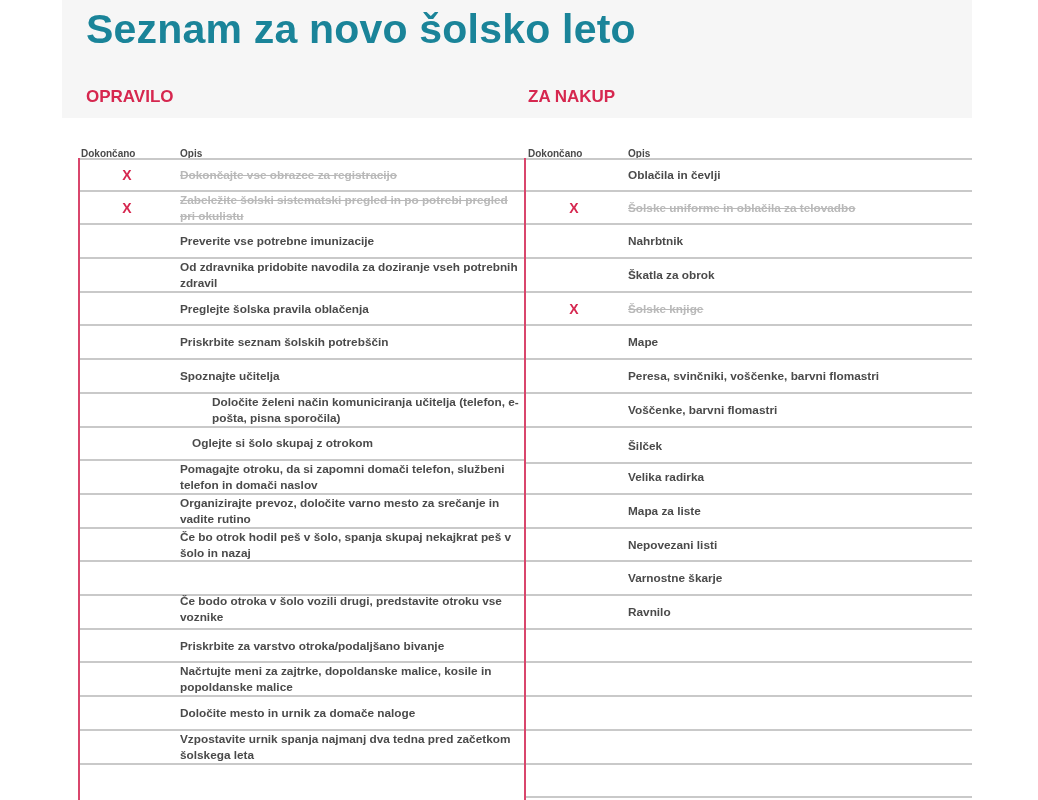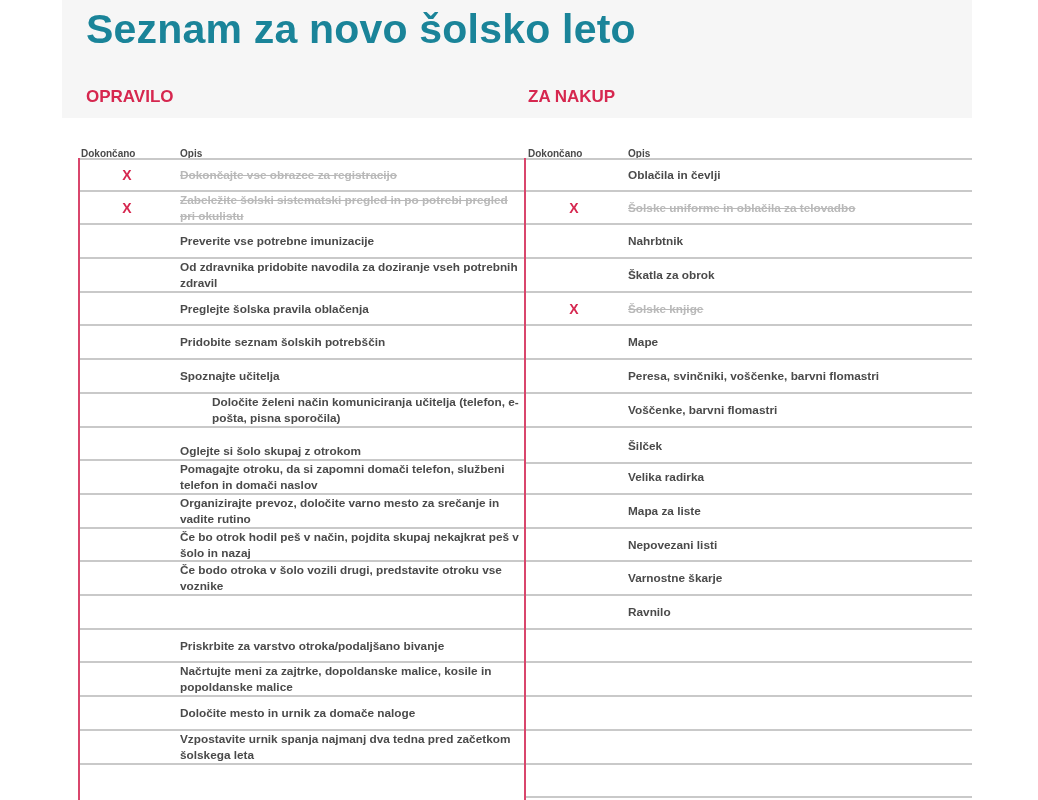--- a/index.html
+++ b/index.html
@@ -78,62 +78,62 @@
       </div>
       <div class="row" style="top: 134.8px; width: 447px;">
         <div class="mark" style="left: 2px; width: 94px;"></div>
         <div class="desc" style="left: 102px; width: 340px;">
           <span>Preglejte šolska pravila oblačenja</span>
         </div>
       </div>
       <div class="row" style="top: 168.5px; width: 447px;">
         <div class="mark" style="left: 2px; width: 94px;"></div>
         <div class="desc" style="left: 102px; width: 340px;">
-          <span>Pridobite seznam šolskih potrebščin</span>
+          <span>Priskrbite seznam šolskih potrebščin</span>
         </div>
       </div>
       <div class="row" style="top: 202.2px; width: 447px; padding-left: 26px;">
         <div class="mark" style="left: 2px; width: 94px;"></div>
         <div class="desc" style="left: 102px; width: 340px;">
           <span>Spoznajte učitelja</span>
         </div>
       </div>
       <div class="row" style="top: 235.9px; width: 447px;">
         <div class="mark" style="left: 2px; width: 94px;"></div>
         <div class="desc" style="left: 102px; width: 340px; margin-left: 32px;">
           <span>Določite želeni način komuniciranja učitelja (telefon, e-pošta, pisna sporočila)</span>
         </div>
       </div>
       <div class="row" style="top: 269.6px; width: 447px;">
         <div class="mark" style="left: 2px; width: 94px;"></div>
-        <div class="desc" style="left: 102px; width: 340px; margin-top: 8px;">
+        <div class="desc" style="left: 114px; width: 340px;">
           <span>Oglejte si šolo skupaj z otrokom</span>
         </div>
       </div>
       <div class="row" style="top: 303.3px; width: 447px;">
         <div class="mark" style="left: 2px; width: 94px;"></div>
         <div class="desc" style="left: 102px; width: 340px;">
           <span>Pomagajte otroku, da si zapomni domači telefon, službeni telefon in domači naslov</span>
         </div>
       </div>
       <div class="row" style="top: 337px; width: 447px;">
         <div class="mark" style="left: 2px; width: 94px;"></div>
         <div class="desc" style="left: 102px; width: 340px;">
           <span>Organizirajte prevoz, določite varno mesto za srečanje in vadite rutino</span>
         </div>
       </div>
       <div class="row" style="top: 370.7px; width: 447px;">
         <div class="mark" style="left: 2px; width: 94px;"></div>
         <div class="desc" style="left: 102px; width: 340px;">
-          <span>Če bo otrok hodil peš v način, pojdita skupaj nekajkrat peš v šolo in nazaj</span>
+          <span>Če bo otrok hodil peš v šolo, spanja skupaj nekajkrat peš v šolo in nazaj</span>
         </div>
       </div>
       <div class="row" style="top: 404.4px; width: 447px;">
         <div class="mark" style="left: 2px; width: 94px;"></div>
-        <div class="desc" style="left: 102px; width: 340px;">
+        <div class="desc" style="left: 102px; width: 340px; margin-top: 31px;">
           <span>Če bodo otroka v šolo vozili drugi, predstavite otroku vse voznike</span>
         </div>
       </div>
       <div class="row" style="top: 438.1px; width: 447px;">
         <div class="mark" style="left: 2px; width: 94px;"></div>
       </div>
       <div class="row" style="top: 471.8px; width: 447px;">
         <div class="mark" style="left: 2px; width: 94px;"></div>
         <div class="desc" style="left: 102px; width: 340px;">
           <span>Priskrbite za varstvo otroka/podaljšano bivanje</span>

